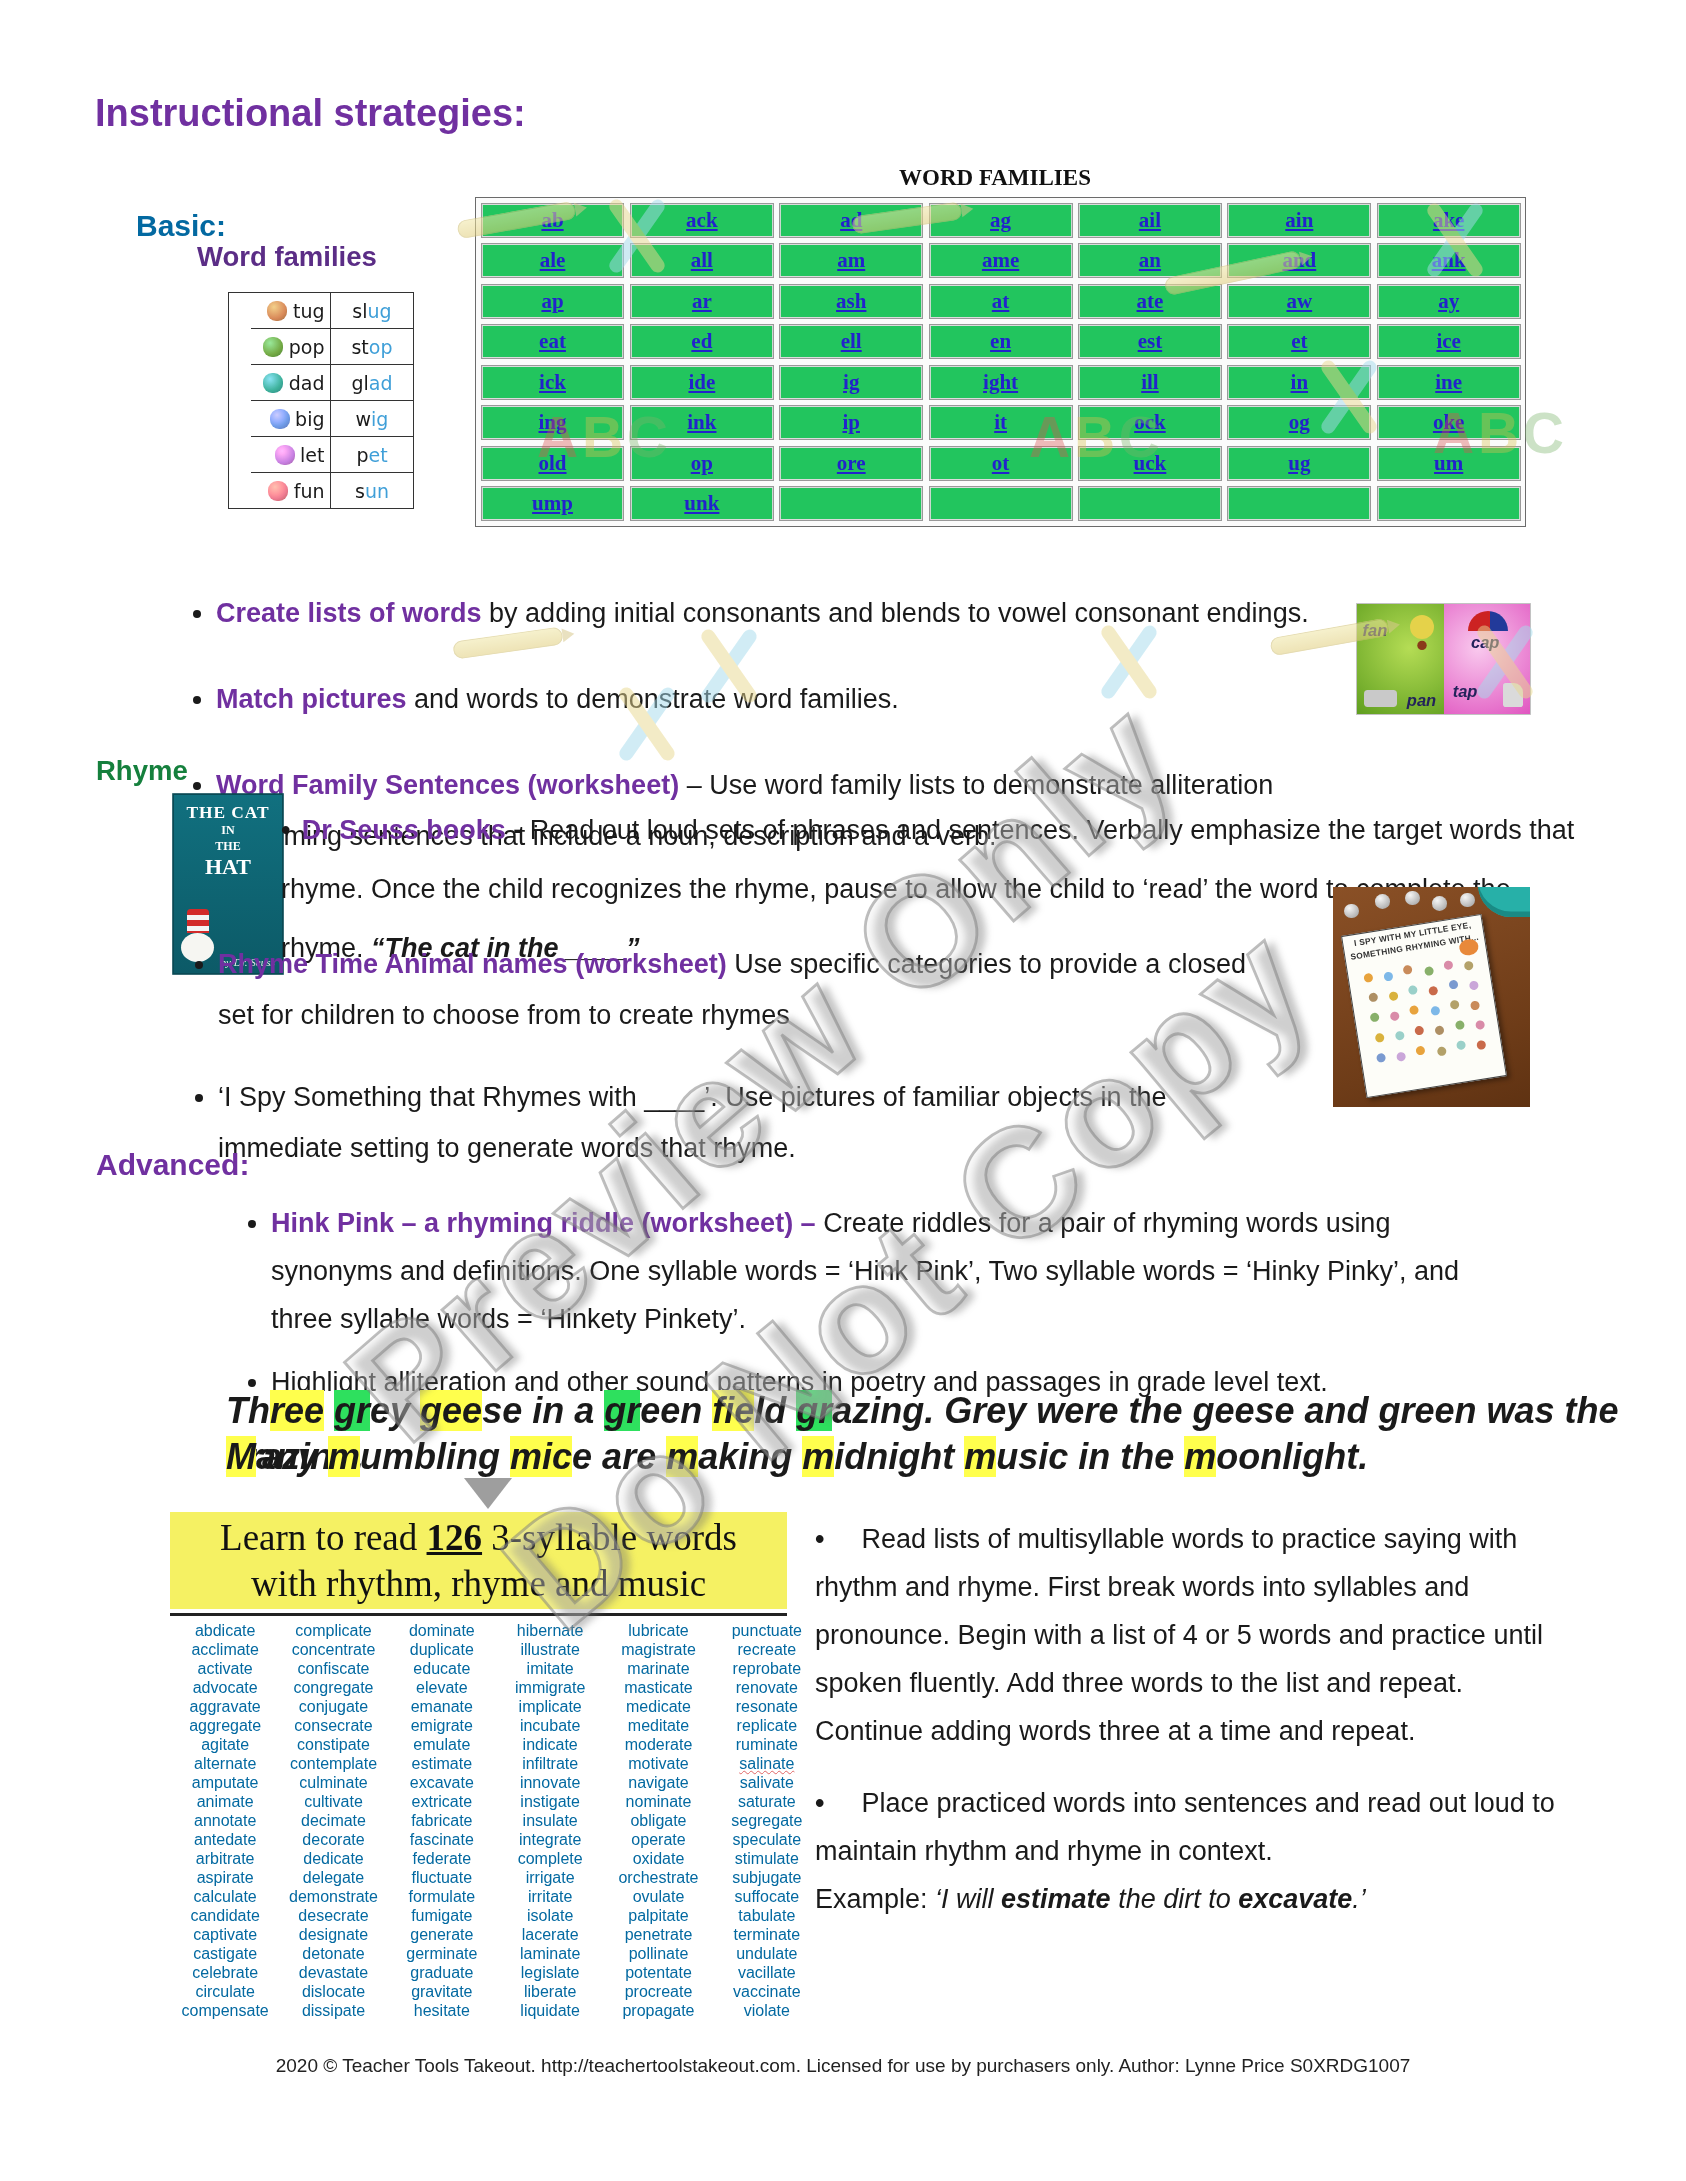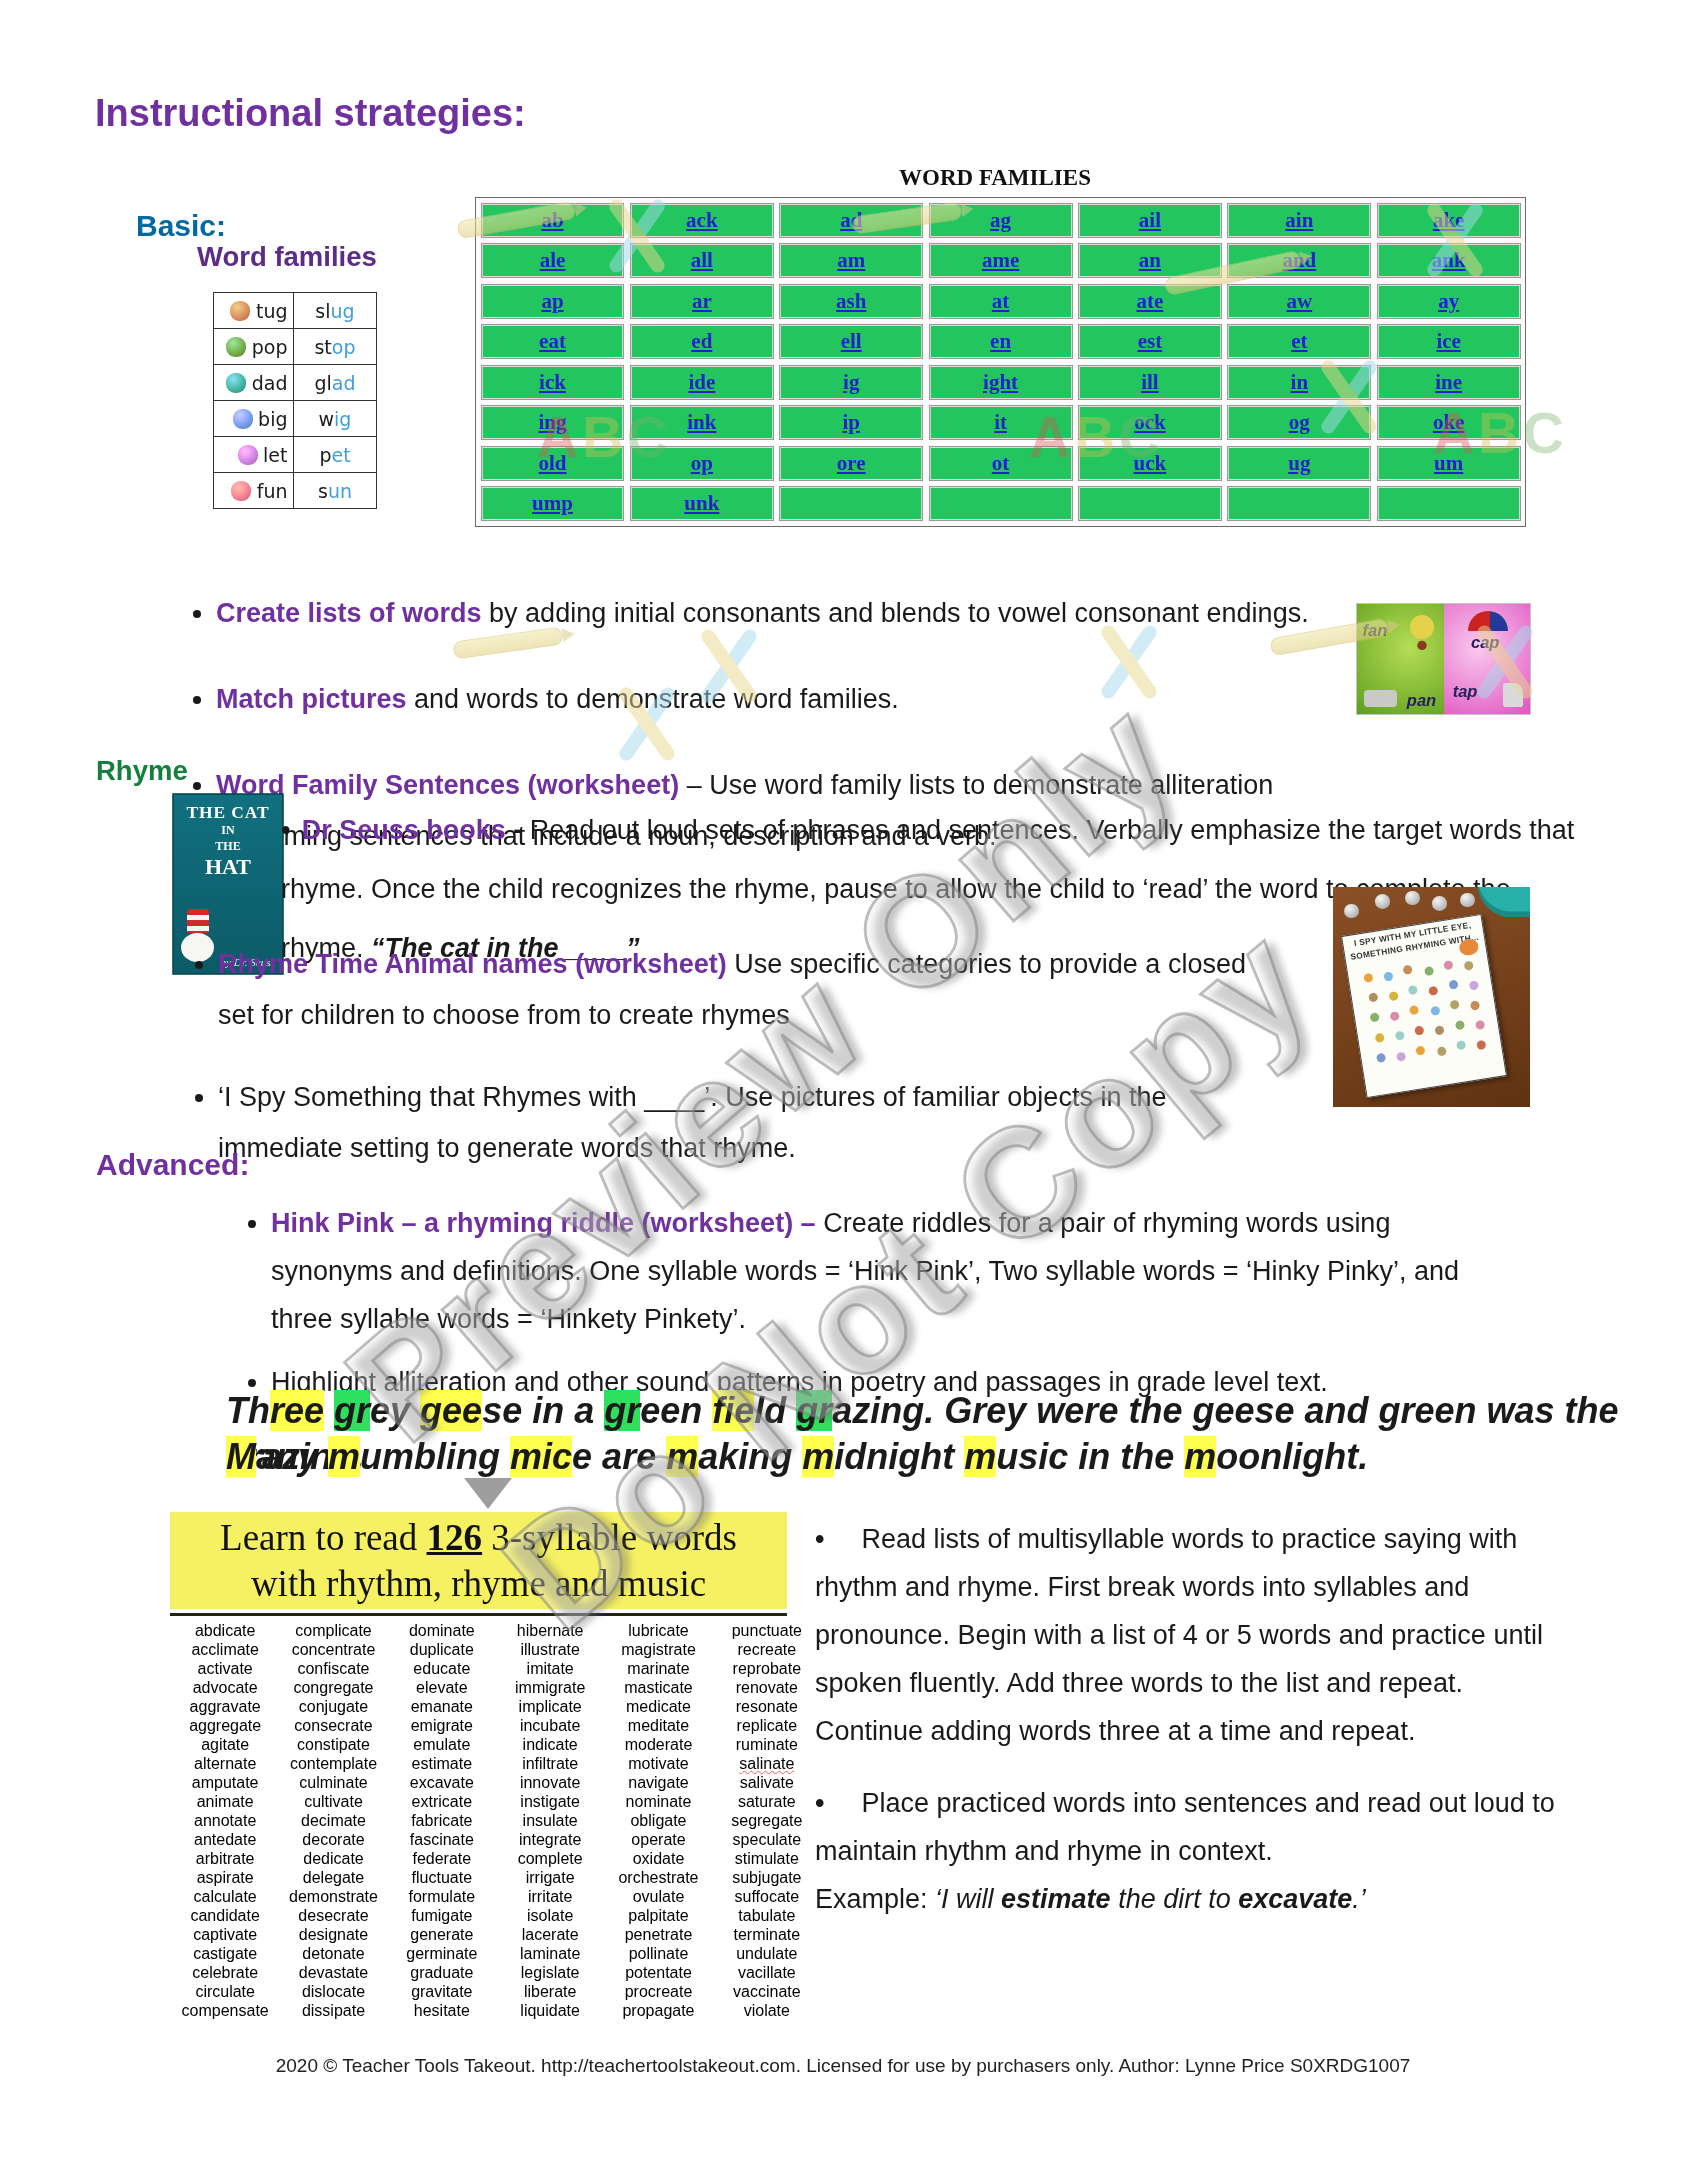--- a/index.html
+++ b/index.html
@@ -29,21 +29,21 @@
   .pencil::before{content:"";position:absolute;right:-12px;top:1.8px;border-left:12px solid #d8c98e;
           border-top:7.3px solid transparent;border-bottom:7.3px solid transparent;}
   .crayons{position:absolute;width:73px;height:88px;opacity:.5;}
   .crayons i{position:absolute;left:29px;top:0;width:13.8px;height:86px;border-radius:7.3px;display:block;}
   .crayons .c1{background:#a5dbec;transform:rotate(35deg);}
   .crayons .c2{background:#e9d88f;transform:rotate(-35deg);}
   .abc{position:absolute;font-weight:bold;font-size:57px;letter-spacing:3.7px;opacity:.38;}
   .abc b:nth-child(1){color:#d9534f}.abc b:nth-child(2){color:#d9c24f}.abc b:nth-child(3){color:#7cb56b}
 
   
-  .pair-table{position:absolute;left:213px;top:292px;width:162px;border:1.8px solid #333;background:#fff;}
+  .pair-table{position:absolute;left:228px;top:292px;width:162px;border:1.8px solid #333;background:#fff;padding-left:22px;}
   .pair-row{display:flex;height:35px;border-bottom:0.9px solid #333;font-family:"DejaVu Sans",sans-serif;font-size:19px;}
   .pair-row:last-child{border-bottom:none;}
   .pc1{width:80px;border-right:0.9px solid #333;display:flex;align-items:center;justify-content:flex-end;padding-right:5.5px;gap:3.7px;box-sizing:border-box;}
   .pc2{flex:1;display:flex;align-items:center;justify-content:center;}
   .mini-icon{width:20px;height:20px;border-radius:45%;flex:none;margin-right:1.8px;
              background:radial-gradient(circle at 35% 30%,#f3d08a,#d98a5a 60%,#9a6a3a);}
   .pair-row:nth-child(2) .mini-icon{filter:hue-rotate(70deg)}
   .pair-row:nth-child(3) .mini-icon{filter:hue-rotate(140deg)}
   .pair-row:nth-child(4) .mini-icon{filter:hue-rotate(200deg)}
   .pair-row:nth-child(5) .mini-icon{filter:hue-rotate(260deg)}
@@ -117,21 +117,21 @@
   .pig{position:absolute;right:7.3px;top:22px;width:18.4px;height:15.6px;background:#e8893a;border-radius:50%;}
 
   
   .ybox{position:absolute;left:170px;top:1512px;width:617px;height:97px;background:#f5f163;
         display:flex;flex-direction:column;align-items:center;justify-content:center;
         font-family:"Liberation Serif",serif;font-size:37px;color:#111;line-height:46px;}
   .ybox .num{font-weight:bold;text-decoration:underline;}
   .yline{position:absolute;left:170px;top:1613px;width:617px;height:2.8px;background:#222;}
   .wordgrid{position:absolute;left:171px;top:1622px;width:650px;display:grid;
             grid-auto-flow:column;grid-template-rows:repeat(21,19px);grid-template-columns:repeat(6,1fr);
-            font-size:16px;color:#000000;text-align:center;}
+            font-size:16px;color:#0369a1;text-align:center;}
   .squiggle{text-decoration:underline wavy #e06666;text-decoration-thickness:0.9px;}
 
   
   .practice{position:absolute;left:815px;top:1515px;width:751px;font-size:27px;line-height:48px;}
   .practice p{margin:0 0 24px 0;}
   .practice p::before{content:"•";font-weight:bold;margin-right:37px;}
   .example{display:block;}
   .exi{font-style:italic;} .exb{font-style:italic;font-weight:bold;}
 
   

